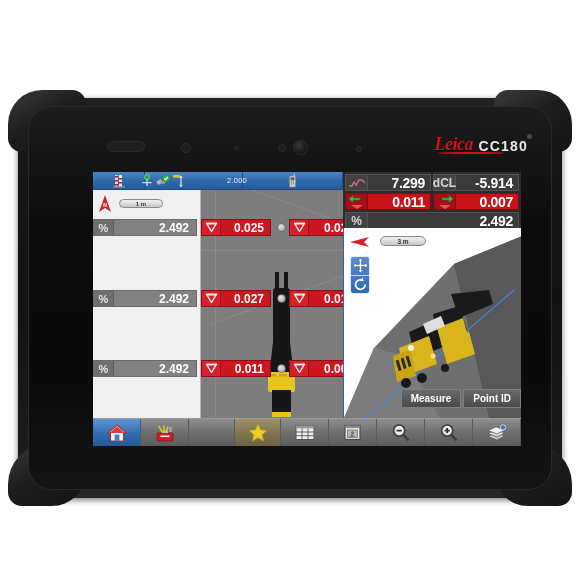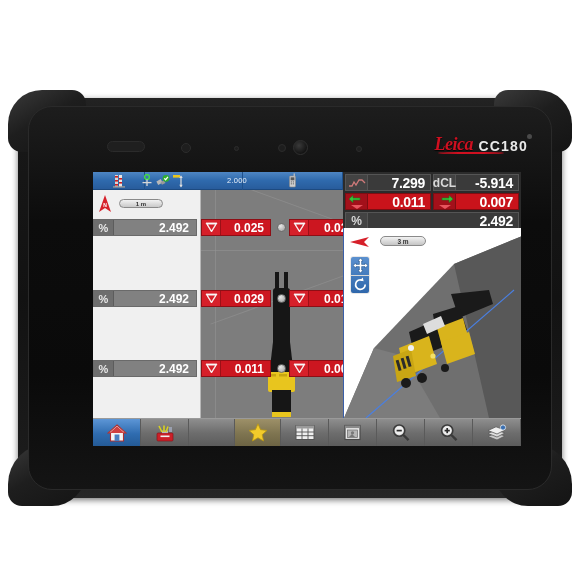--- a/index.html
+++ b/index.html
@@ -452,21 +452,21 @@
           <span class="val">0.021</span>
         </div>
 
         <div class="dev-chip" id="dev-l-1">
           <span class="tri">
             <svg width="13" height="11" viewBox="0 0 13 11">
                 <path d="M1 1 L12 1 L6.5 10 Z" fill="#f5f5f5" stroke="#fff" stroke-width=".8"></path>
                 <path d="M3 2.6 L10 2.6 L6.5 8.3 Z" fill="#d6202a"></path>
               </svg>
           </span>
-          <span class="val">0.029</span>
+          <span class="val">0.027</span>
         </div>
         <div class="dev-chip" id="dev-r-1">
           <span class="tri">
             <svg width="13" height="11" viewBox="0 0 13 11">
                 <path d="M1 1 L12 1 L6.5 10 Z" fill="#f5f5f5" stroke="#fff" stroke-width=".8"></path>
                 <path d="M3 2.6 L10 2.6 L6.5 8.3 Z" fill="#d6202a"></path>
               </svg>
           </span>
           <span class="val">0.019</span>
         </div>
@@ -539,20 +539,24 @@
           </div>
           <div id="nav-divider"></div>
           <div class="nav-half">
             <svg width="15" height="15" viewBox="0 0 15 15">
               <path d="M12.2 7.5 A4.8 4.8 0 1 1 9.2 3.1" fill="none" stroke="#fff" stroke-width="1.7"></path>
               <path d="M9.8 0.6 L10.6 4.3 L6.9 3.6 Z" fill="#fff"></path>
             </svg>
           </div>
         </div>
 
+        <div id="btn-bar-3d">
+          <div class="v3d-btn">Measure</div>
+          <div class="v3d-btn">Point ID</div>
+        </div>
       </div>
 
       <div id="toolbar">
         <div class="tb-btn active fixed">
           <span>
             <svg width="20" height="18" viewBox="0 0 20 18">
               <path d="M10 1 L19 9 L16.5 9 L16.5 17 L3.5 17 L3.5 9 L1 9 Z" fill="#f4f4f4" stroke="#b03030" stroke-width="1.1"></path>
               <path d="M10 2.2 L17.4 9 L2.6 9 Z" fill="#d04040"></path>
               <rect x="7.6" y="10.5" width="4.8" height="6.5" fill="#4a7fc0"></rect>
             </svg>

